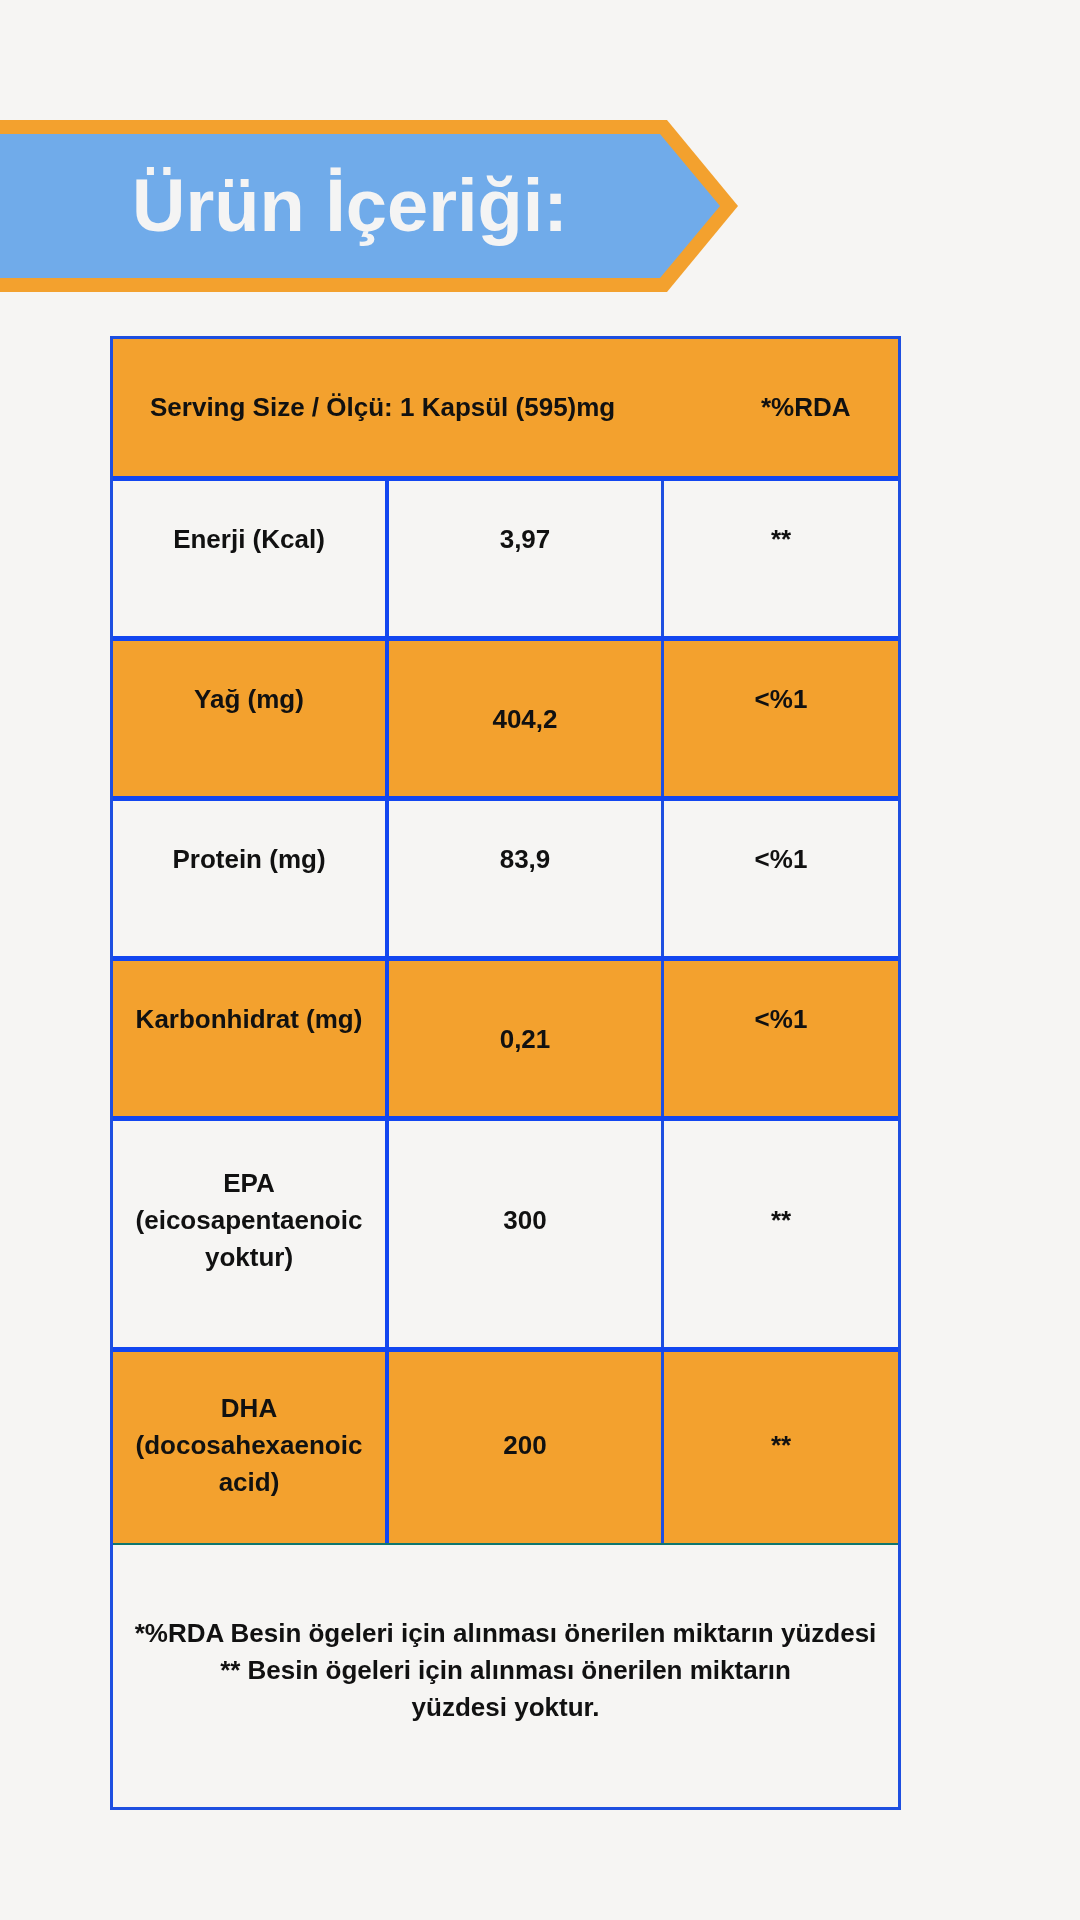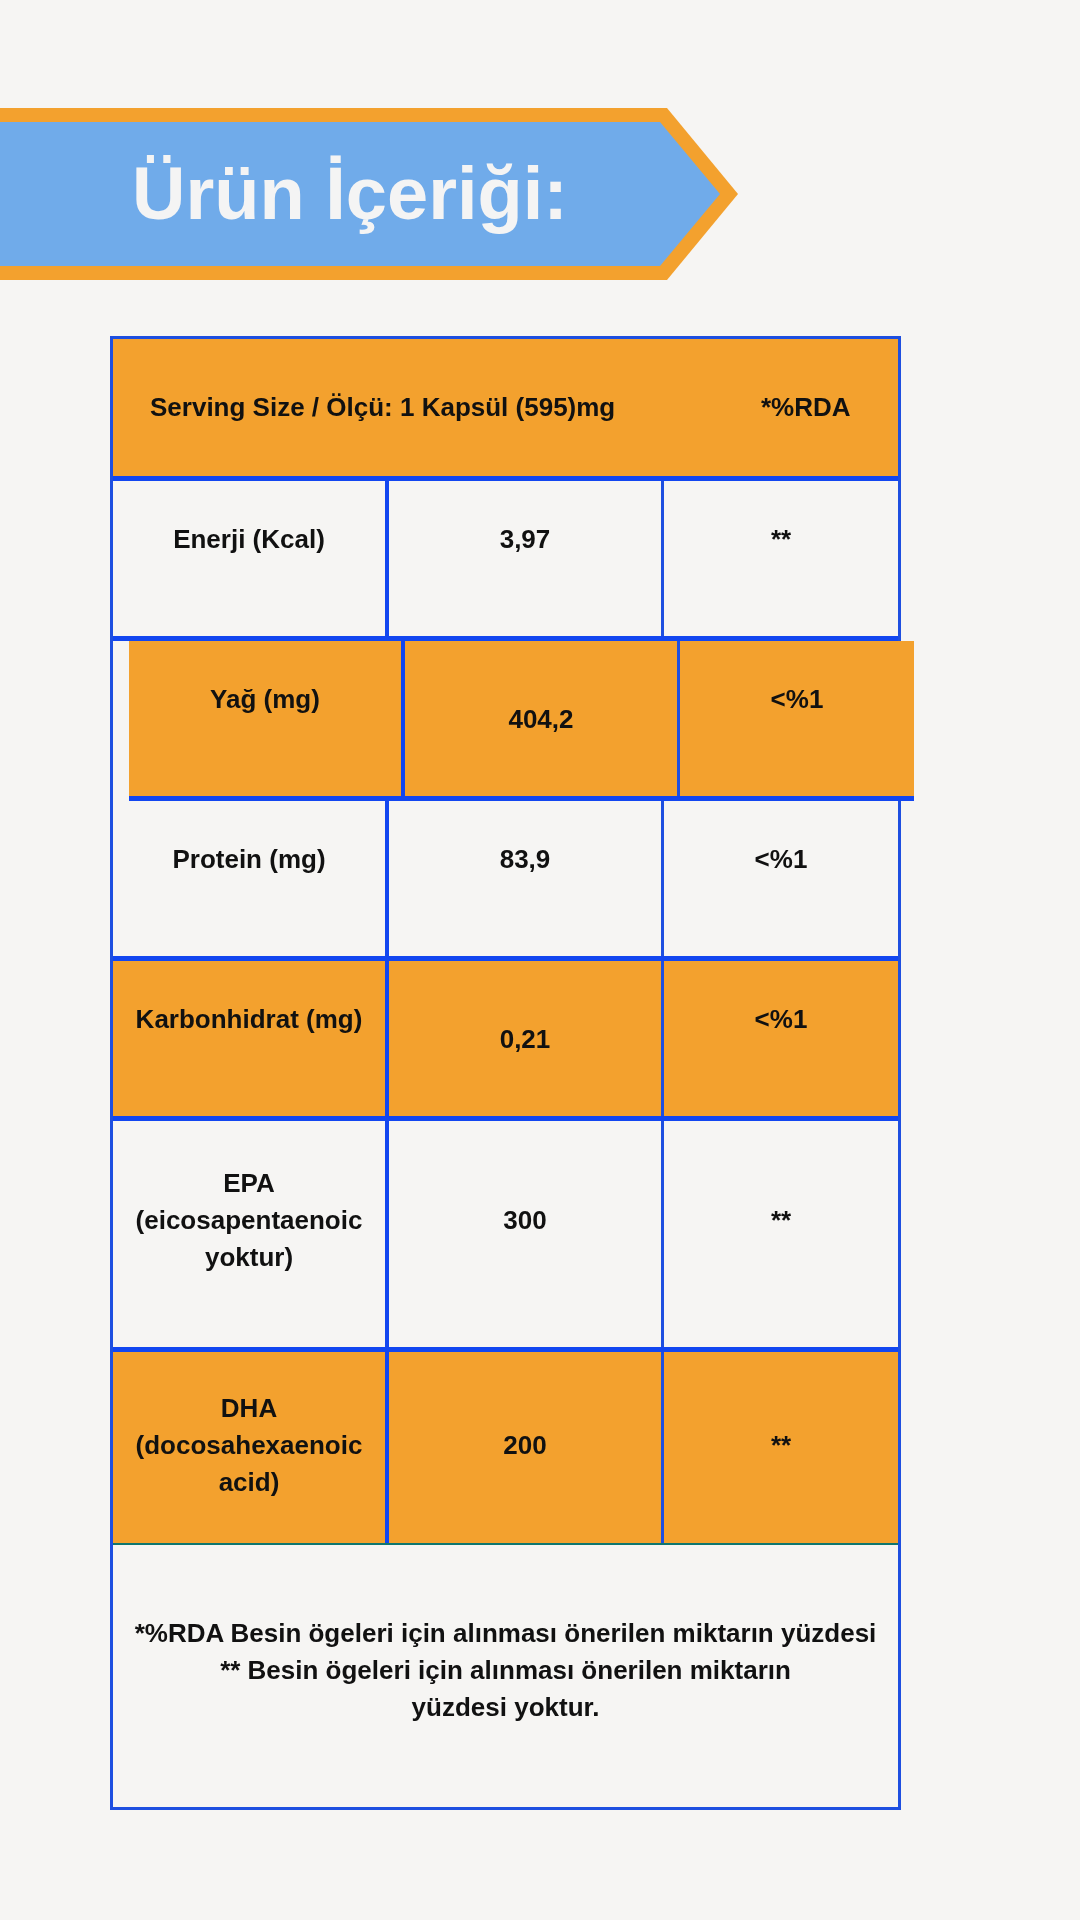--- a/index.html
+++ b/index.html
@@ -1,18 +1,18 @@
 <!DOCTYPE html>
 <html><head>
 <meta charset="utf-8">
 <style>
   html, body { margin:0; padding:0; }
   body { width:1080px; height:1920px; background:#f6f5f3; position:relative; overflow:hidden;
          font-family:"Liberation Sans", sans-serif; }
-  .banner { position:absolute; left:0; top:108px; width:740px; height:172px; }
+  .banner { position:absolute; left:0; top:120px; width:740px; height:172px; }
   .banner svg { position:absolute; left:0; top:0; }
   .banner-title { position:absolute; left:0; top:0; width:700px; height:172px; line-height:172px;
                   text-align:center; color:#f4f4f4; font-weight:bold; font-size:74px; }
   .table { position:absolute; left:110px; top:336px; width:791px; height:1474px;
            border:3px solid #1e4fe0; box-sizing:border-box; background:#f6f5f3; }
   .row { position:absolute; left:0; width:785px; box-sizing:border-box; border-bottom:5px solid #1246f0; }
   .row.orange { background:#f3a12e; }
   .header { top:0; height:142px; }
   .header .serving { position:absolute; left:37px; top:0; height:137px; line-height:137px;
                      font-size:26px; font-weight:bold; color:#111; }
@@ -50,21 +50,21 @@
         <span style="top:40px">Enerji (Kcal)</span>
       </div>
     <div class="cell c2">
         <span style="top:40px">3,97</span>
       </div>
     <div class="cell c3">
         <span style="top:40px">**</span>
       </div>
   </div>
 
-  <div class="row orange" style="top:302px;height:160px;margin-left:16px;">
+  <div class="row orange" style="top:302px;height:160px;">
     <div class="cell c1">
         <span style="top:40px">Yağ (mg)</span>
       </div>
     <div class="cell c2">
         <span style="top:60px">404,2</span>
       </div>
     <div class="cell c3">
         <span style="top:40px">&lt;%1</span>
       </div>
   </div>

